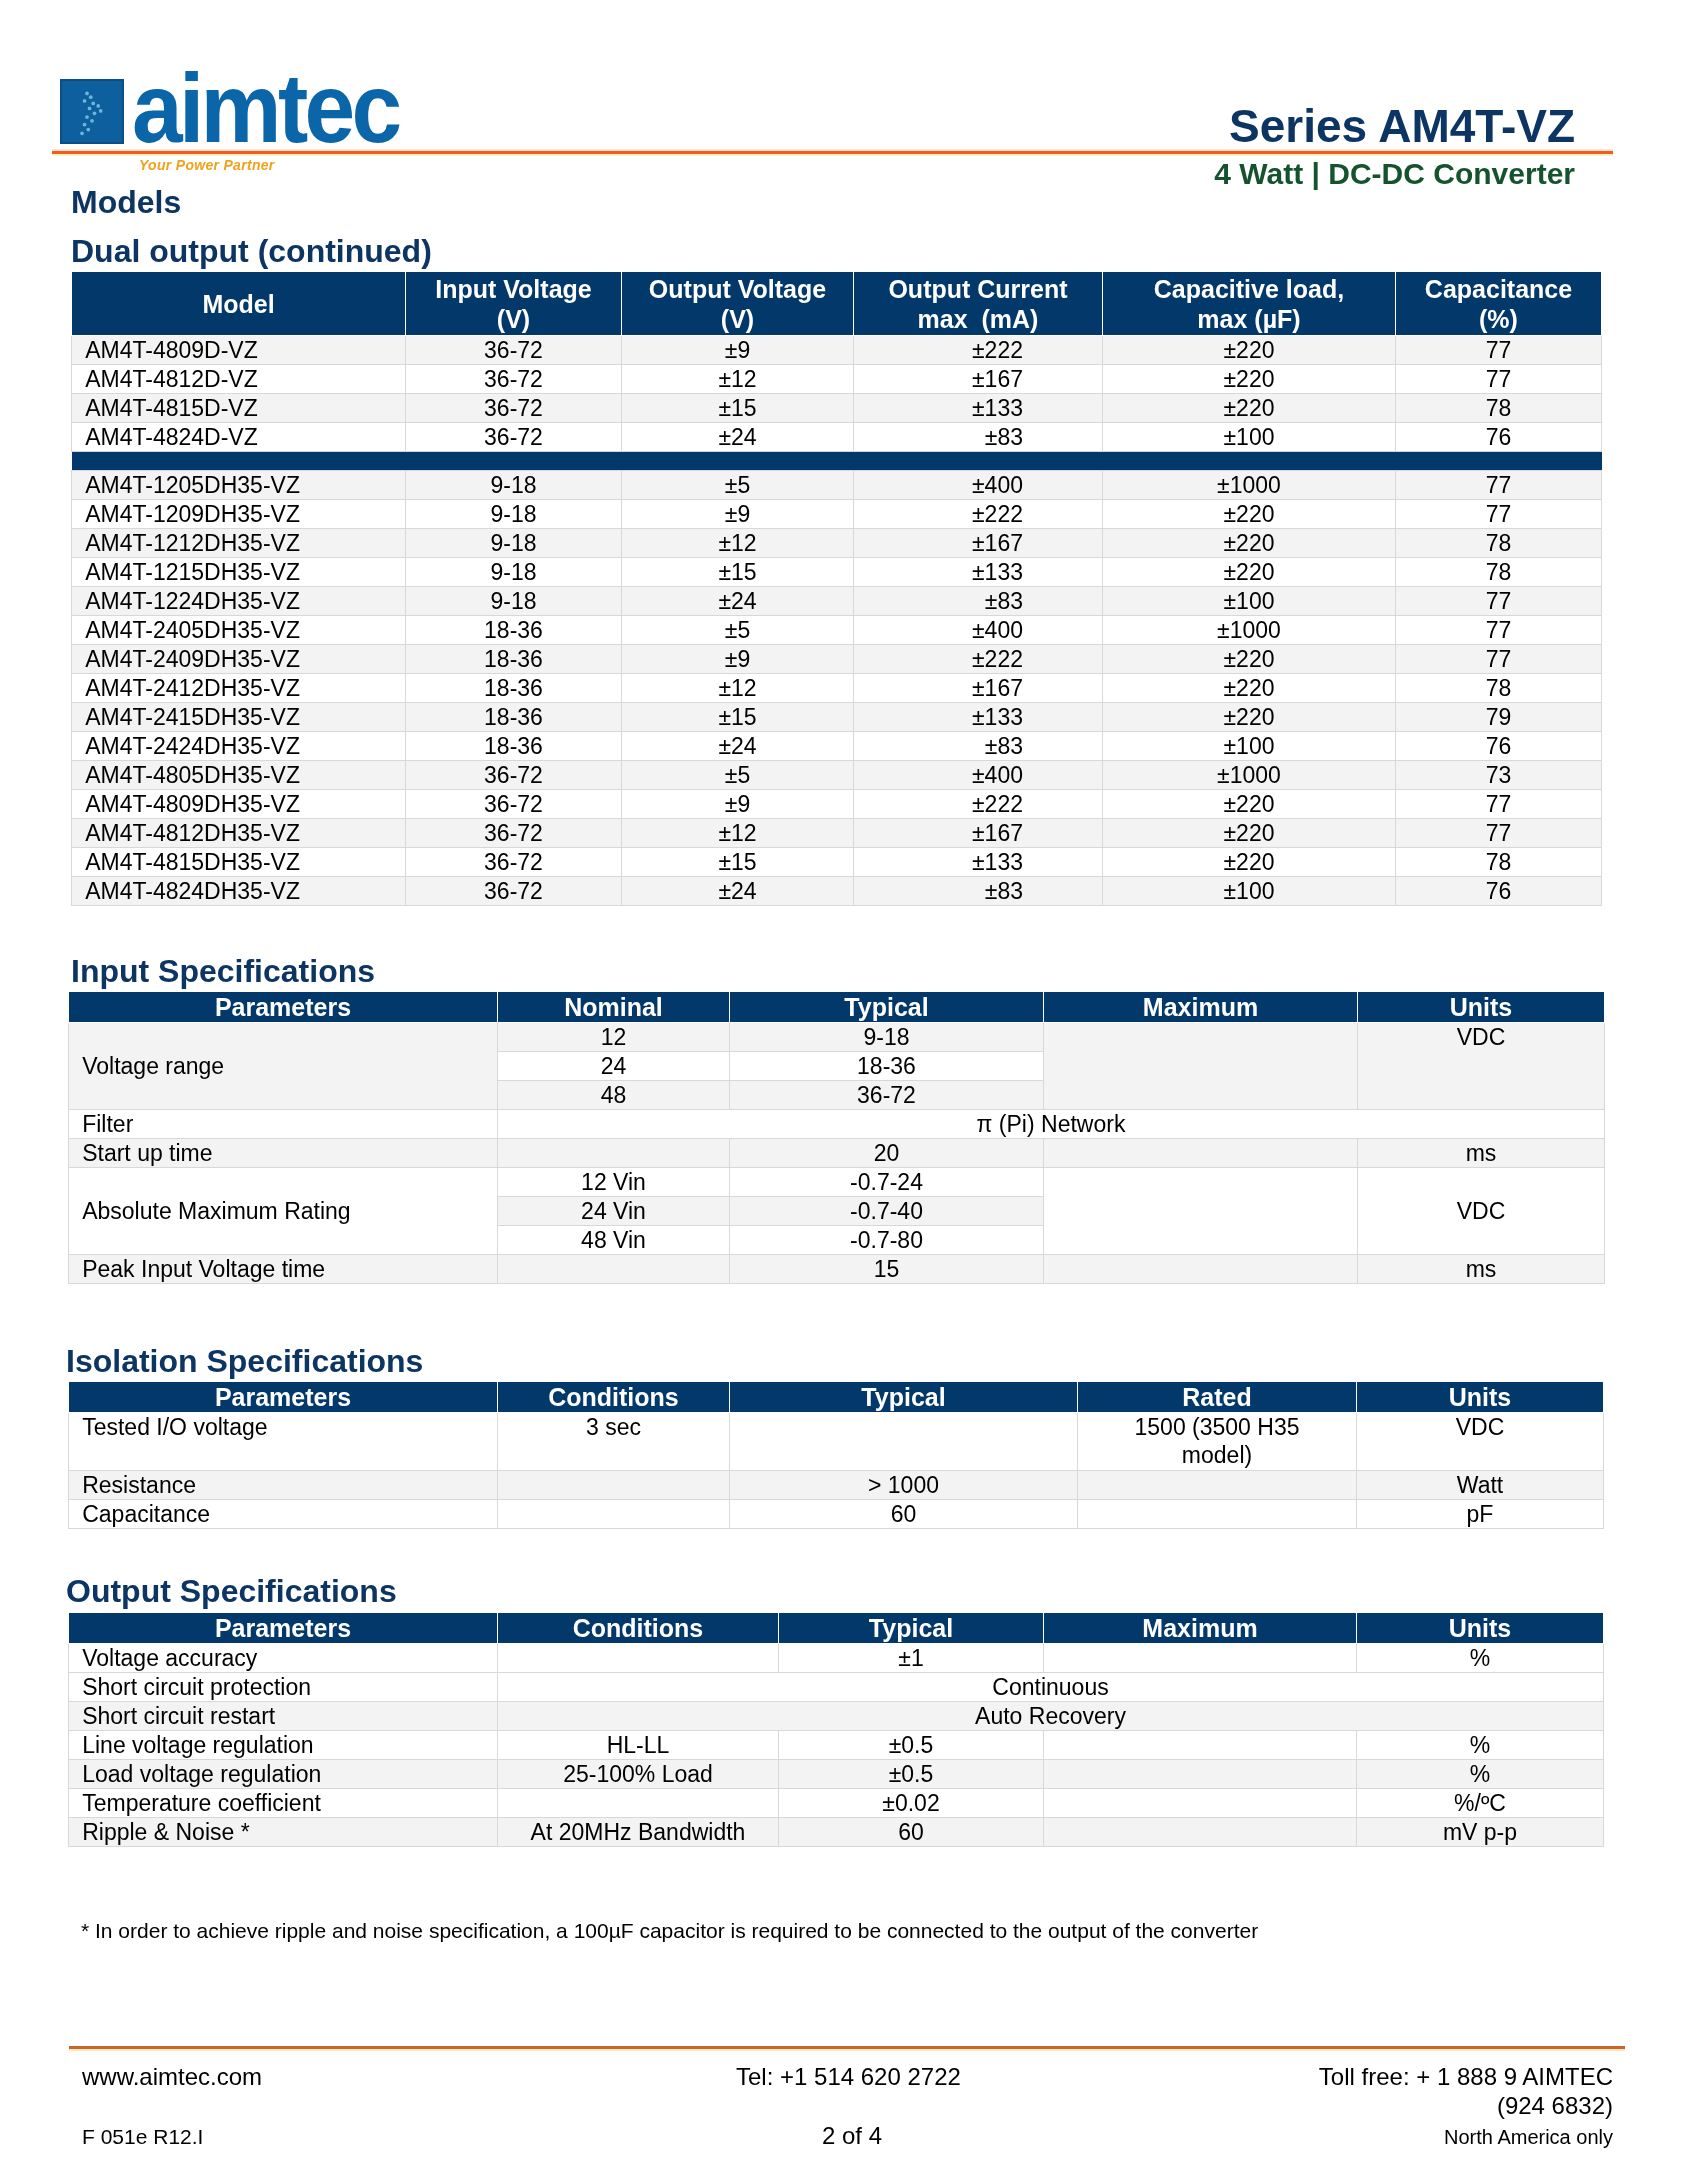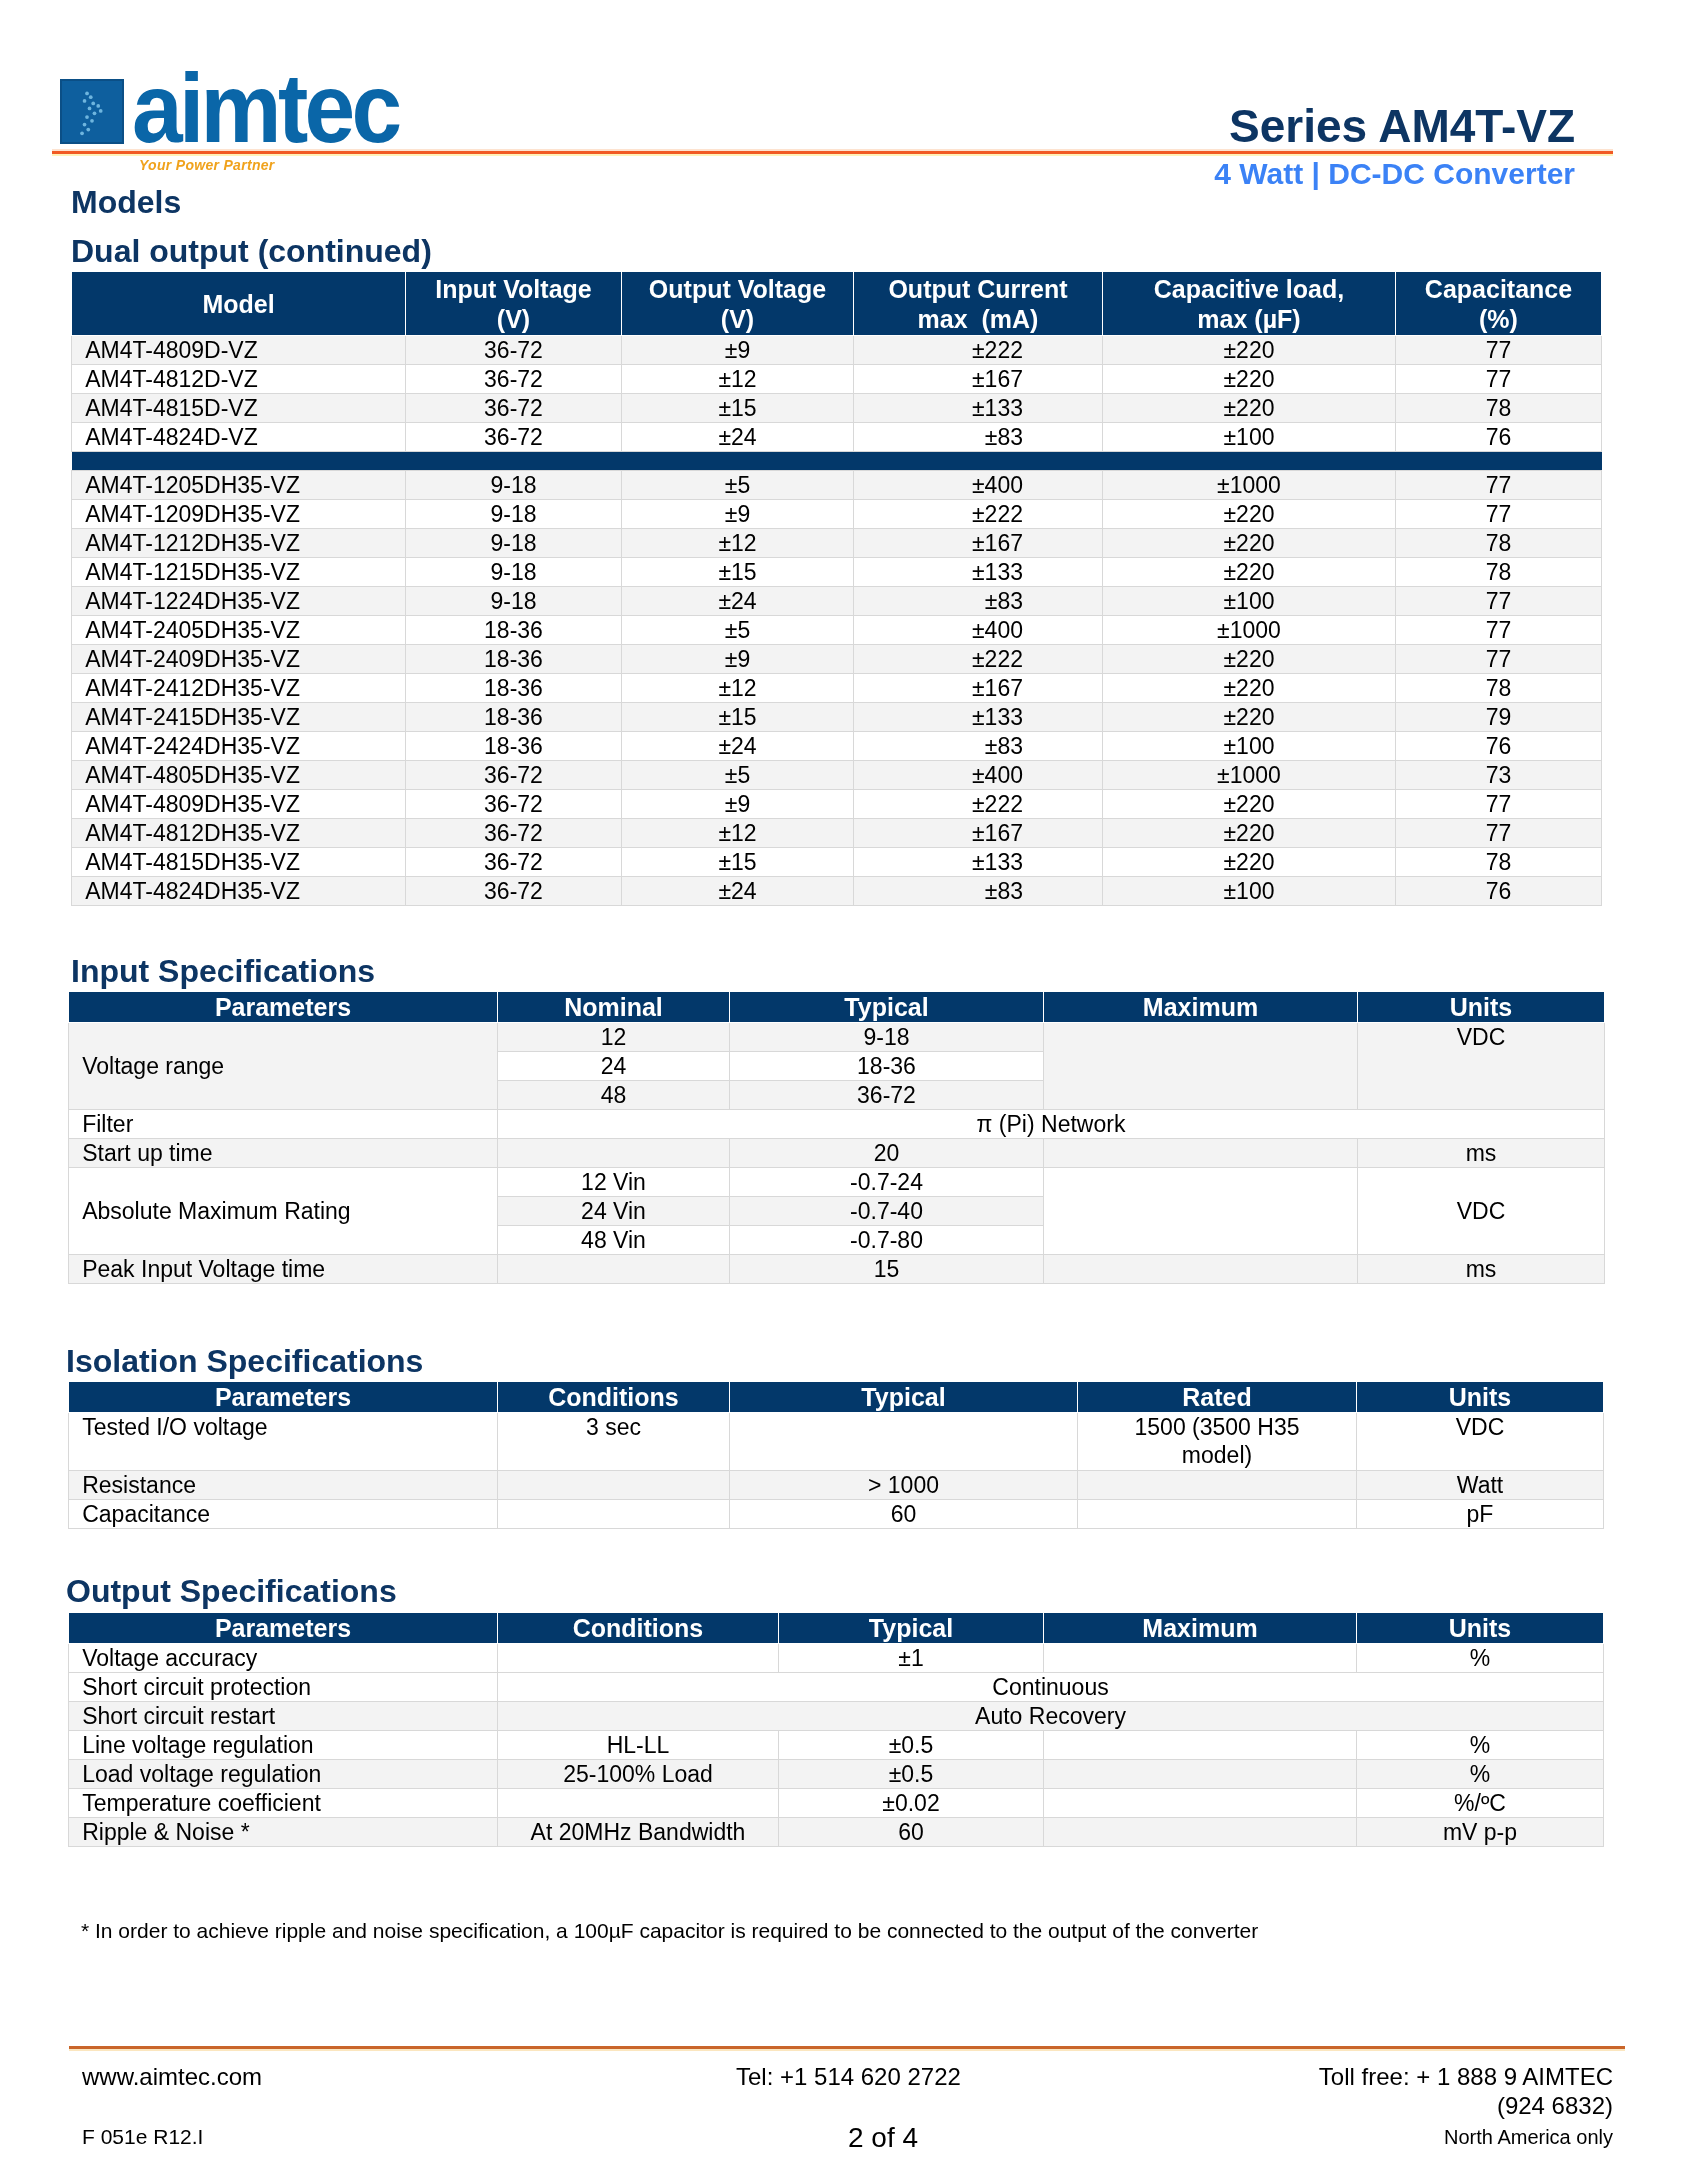--- a/index.html
+++ b/index.html
@@ -8,21 +8,21 @@
 
   .abs { position: absolute; }
 
   
   .logo-box { left: 60px; top: 79px; width: 64px; height: 65px; background: #0e5f9e; border: 2px solid #0b4f86; }
   .logo-box svg { width: 100%; height: 100%; }
   .logo-word { left: 132px; top: 61px; font-family: "Liberation Sans", sans-serif; font-weight: 700; font-size: 99px; line-height: 93px; color: #0a66a8; letter-spacing: -4px; transform: scaleX(0.92); transform-origin: left top; }
   .orange-line { left: 52px; top: 151px; width: 1561px; height: 2.6px; background: #f15a24; box-shadow: 0 -2px 0 #fde3d0, 0 2px 0 #fff2b8; }
   .tagline { left: 139px; top: 157px; font-weight: 700; font-size: 14px; color: #f0a21c; font-style: italic; letter-spacing: 0.3px; }
   .series-title { right: 112px; top: 99px; font-weight: 700; font-size: 46px; color: #0d3563; }
-  .series-sub { right: 112px; top: 157px; font-weight: 700; font-size: 30px; color: #3b82f6; }
+  .series-sub { right: 112px; top: 157px; font-weight: 700; font-size: 30px; color: #14532d; }
 
   .section-h { left: 71px; font-weight: 700; font-size: 32px; color: #0d3563; }
 
   
   table { position: absolute; border-collapse: collapse; table-layout: fixed; font-size: 23px; }
   th { background: #03386a; color: #ffffff; font-weight: 700; text-align: center; border: 1.3px solid #ffffff; font-size: 25px; line-height: 30px; }
   td { border: 1.3px solid #d8d8d8; text-align: center; vertical-align: top; line-height: 28px; height: 29px; padding: 0 6.6px; }
   td.left { text-align: left; padding-left: 13.2px; }
   td.vmid { vertical-align: middle; }
   tr.shade td { background: #f3f3f3; }
@@ -439,15 +439,15 @@
   </tbody>
 </table>
 <div class="abs footnote">* In order to achieve ripple and noise specification, a 100µF capacitor is required to be connected to the output of the converter</div>
 
 <div class="abs footer-line"></div>
 <div class="abs footer-text" style="left:82px; top:2063px;">www.aimtec.com</div>
 <div class="abs footer-text" style="left:736px; top:2063px;">Tel: +1 514 620 2722</div>
 <div class="abs footer-text" style="right:74px; top:2063px; text-align:right;">Toll free: + 1 888 9 AIMTEC</div>
 <div class="abs footer-text" style="right:74px; top:2092px; text-align:right;">(924 6832)</div>
 <div class="abs" style="left:82px; top:2125px; font-size:21px;">F 051e R12.I</div>
-<div class="abs" style="left:822px; top:2122px; font-size:28px;margin-left:26px;">2 of 4</div>
+<div class="abs" style="left:822px; top:2122px; font-size:24px;">2 of 4</div>
 <div class="abs" style="right:74px; top:2126px; font-size:20px;">North America only</div>
 
 
 </body></html>

